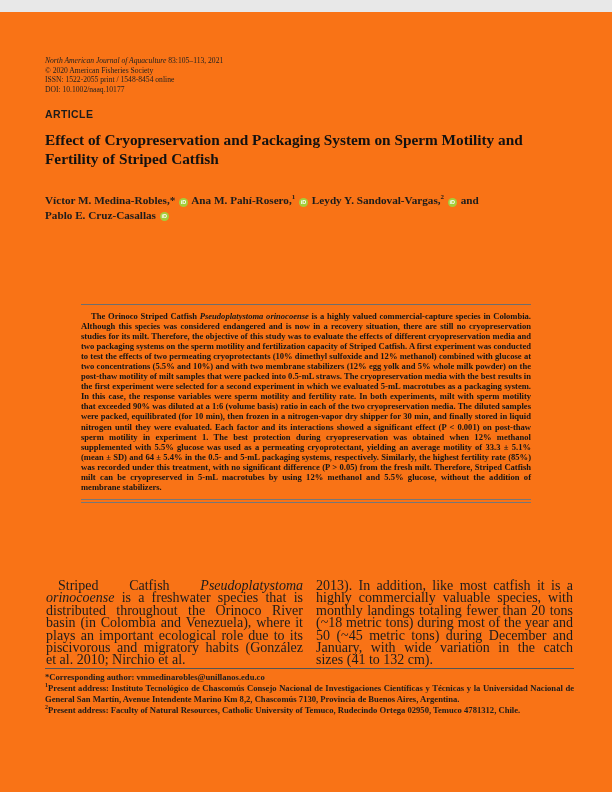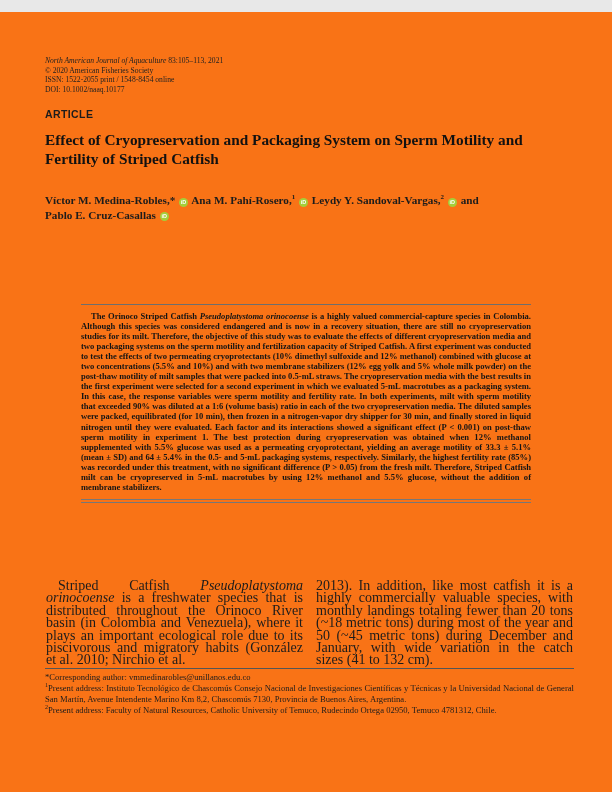--- a/index.html
+++ b/index.html
@@ -53,21 +53,21 @@
   .body-cols{
     position:absolute;top:568px;left:46px;width:528px;
     display:flex;gap:13px;
   }
   .col{width:257px;font-size:14px;line-height:12.4px;text-align:justify;}
   .col p{margin:0;}
   .col p.indent{text-indent:12px;}
   
   .footnotes{position:absolute;top:656px;left:45px;width:529px;font-size:8.6px;line-height:10.9px;}
   .fn-rule{border-top:1px solid #555;margin-bottom:3px;}
-  .fn{text-align:justify;}
+  .fn{text-align:justify;font-weight:bold;}
   .fn sup{font-size:6px;line-height:0;}
   .page-number{position:absolute;top:722px;left:45px;width:505px;text-align:right;font-size:9.5px;}
 </style>
 </head>
 <body>
 
 <div class="page">
 
   <div class="jheader">
     <div><span class="it">North American Journal of Aquaculture</span><span> 83:105–113, 2021</span></div>

